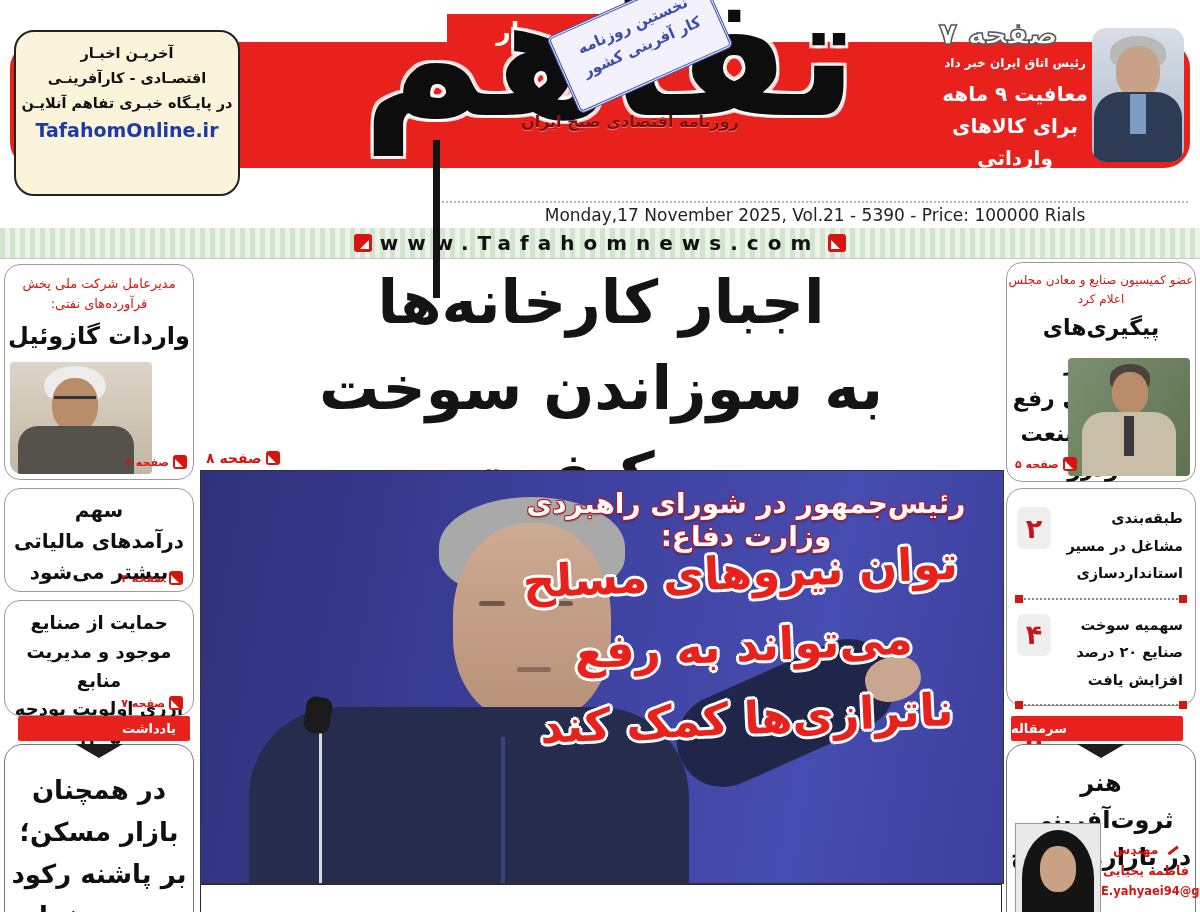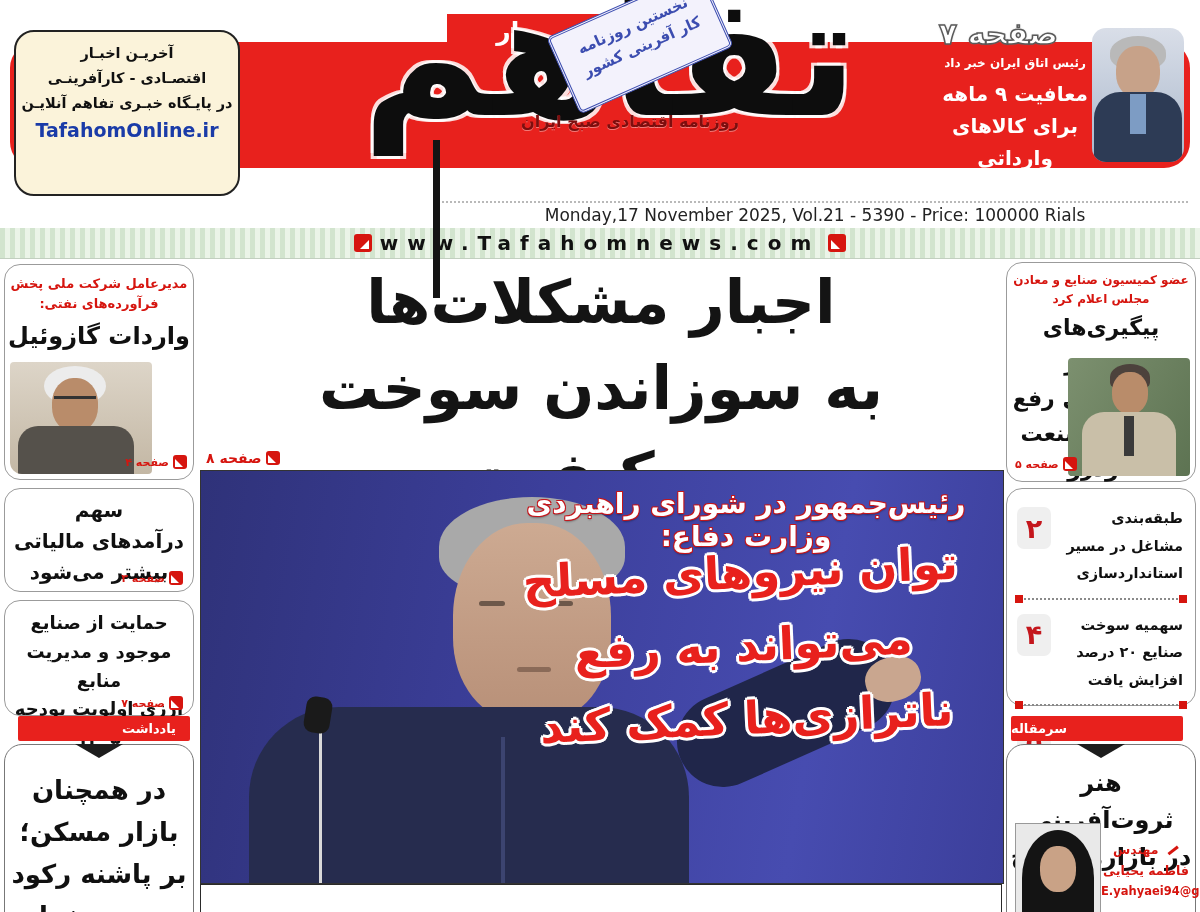--- a/index.html
+++ b/index.html
@@ -43,21 +43,21 @@
            direction:ltr;z-index:2;}
   .site-band{position:absolute;left:0;top:228px;width:1200px;height:30px;z-index:2;
              background:repeating-linear-gradient(90deg,#d2e4ce 0,#d2e4ce 5px,#ebf4e8 5px,#ebf4e8 10px);
              border-bottom:1px solid #c2cfc0;display:flex;align-items:center;justify-content:center;gap:8px;}
   .website{font-weight:bold;font-size:20px;color:#111;letter-spacing:9px;direction:ltr;}
   .site-icon{width:18px;height:18px;background:#d6150f;border-radius:3px;position:relative;flex:none;}
   .site-icon::after{content:"";position:absolute;left:3px;bottom:3px;border-left:9px solid #fff;border-top:9px solid transparent;}
   .site-icon.rt::after{left:auto;right:3px;border-left:none;border-right:9px solid #fff;}
   
   .box{position:absolute;background:#fff;border:1.5px solid #9b9b9b;border-radius:16px;box-sizing:border-box;}
-  .kicker{color:#d6150f;font-weight:bold;text-align:center;line-height:1.55;}
+  .kicker{color:#d6150f;font-weight:normal;text-align:center;line-height:1.55;}
   .btitle{color:#101010;font-weight:bold;text-align:center;}
   .plink{position:absolute;display:flex;align-items:center;gap:4px;color:#d6150f;font-weight:bold;font-size:11px;z-index:3;}
   .plink-icon{width:14px;height:14px;background:#d6150f;border-radius:3px;position:relative;flex:none;}
   .plink-icon::after{content:"";position:absolute;left:2px;bottom:2px;border-left:8px solid #fff;border-top:8px solid transparent;}
   .tab{position:absolute;height:25px;background:#e8211d;color:#fff;font-weight:bold;font-size:13px;
        line-height:25px;border-radius:2px;z-index:2;}
   .notchbox{position:absolute;background:#fff;border:1.5px solid #777;border-radius:18px;box-sizing:border-box;}
   .notch{position:absolute;top:-1px;left:50%;transform:translateX(-50%);width:0;height:0;
          border-left:24px solid transparent;border-right:24px solid transparent;border-top:14px solid #1d1d1d;}
   
@@ -172,21 +172,21 @@
   <div class="date-dots"></div>
   <div class="date-en">Monday,17 November 2025, Vol.21 - 5390 - Price: 100000 Rials</div>
 
   <div class="site-band">
     <span class="site-icon"></span>
     <span class="website">www.Tafahomnews.com</span>
     <span class="site-icon rt"></span>
   </div>
 
   <div class="headline">
-    <div class="headline-line">اجبار مشکلات‌ها</div>
+    <div class="headline-line">اجبار کارخانه‌ها</div>
     <div class="headline-line">به سوزاندن سوخت بی‌کیفیت</div>
     <div class="plink">
       <span>صفحه ۸</span>
       <span class="plink-icon"></span>
     </div>
   </div>
 
   <div class="photo-story">
     <div class="pz-hair"></div>
     <div class="pz-face"></div>

